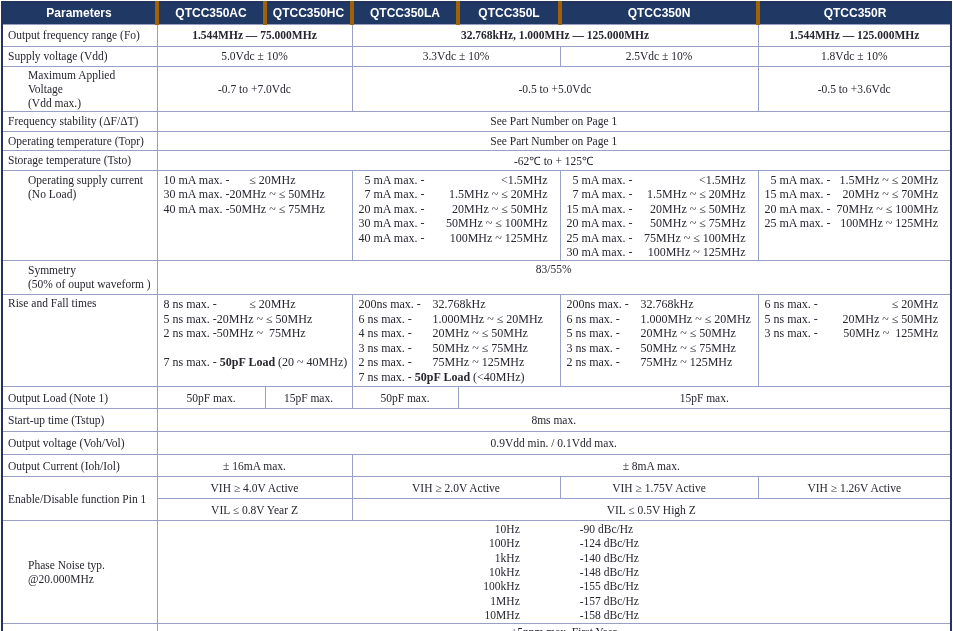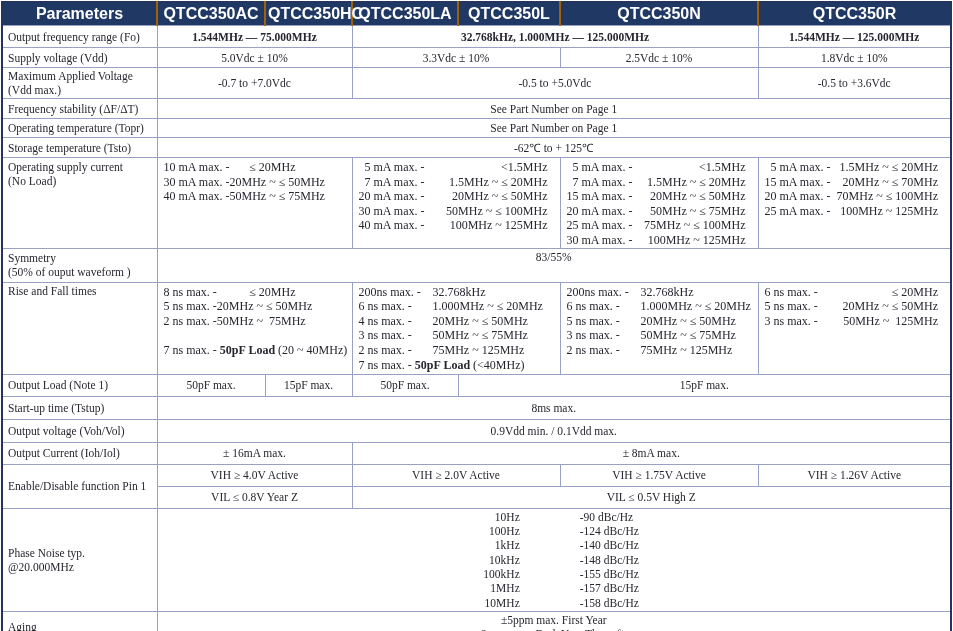--- a/index.html
+++ b/index.html
@@ -19,25 +19,25 @@
   col.c-hc{width:87px;}
   col.c-la{width:106px;}
   col.c-l{width:102px;}
   col.c-n{width:198px;}
   col.c-r{width:193px;}
   th{
     background:#1f3864;
     color:#ffffff;
     font-family:"Liberation Sans", sans-serif;
     font-weight:bold;
-    font-size:16px;
+    font-size:12px;
     padding:2px 2px;
     border:0;
   }
-  th + th{border-left:2px solid #a16207;}
+  th + th{border-left:4px solid #a16207;}
   tr.r-head{height:22px;}
   td{
     border:1px solid #99a0c6;
     padding:1px 5px;
     vertical-align:middle;
     overflow:hidden;
   }
   td.label{text-align:left;}
   td.center{text-align:center;}
   td.vtop{vertical-align:top;padding-top:2px;}
@@ -52,21 +52,21 @@
   .tight .line{padding-right:50px;}
   .anchor .line{justify-content:flex-start;}
   .anchor .line .l{min-width:74px;display:inline-block;}
   .line.spacer{height:14.6px;}
   .loadline{display:block;line-height:14.6px;white-space:pre;}
   .loadline .b{font-weight:bold;}
   .pn{width:172px;margin:0 auto;}
   .pn-line{display:flex;line-height:14.35px;gap:44px;}
   .pn-f{width:52px;text-align:right;white-space:pre;}
   .pn-v{margin-left:16px;white-space:pre;}
-  .two-line div{line-height:14px;}
+  .two-line div{line-height:14px;margin-left:20px;}
   tr.r-freq{height:22px;} tr.r-supply{height:20px;} tr.r-maxv{height:29px;}
   tr.r-stab{height:20px;} tr.r-optemp{height:19px;} tr.r-storage{height:20px;}
   tr.r-current{height:88px;} tr.r-sym{height:34px;} tr.r-rise{height:92px;}
   tr.r-load{height:22px;} tr.r-startup{height:23px;} tr.r-outv{height:23px;}
   tr.r-outc{height:22px;} tr.r-vih{height:22px;} tr.r-vil{height:22px;}
   tr.r-phase{height:101px;} tr.r-aging{height:29px;}
 </style>
 </head>
 <body>
 

